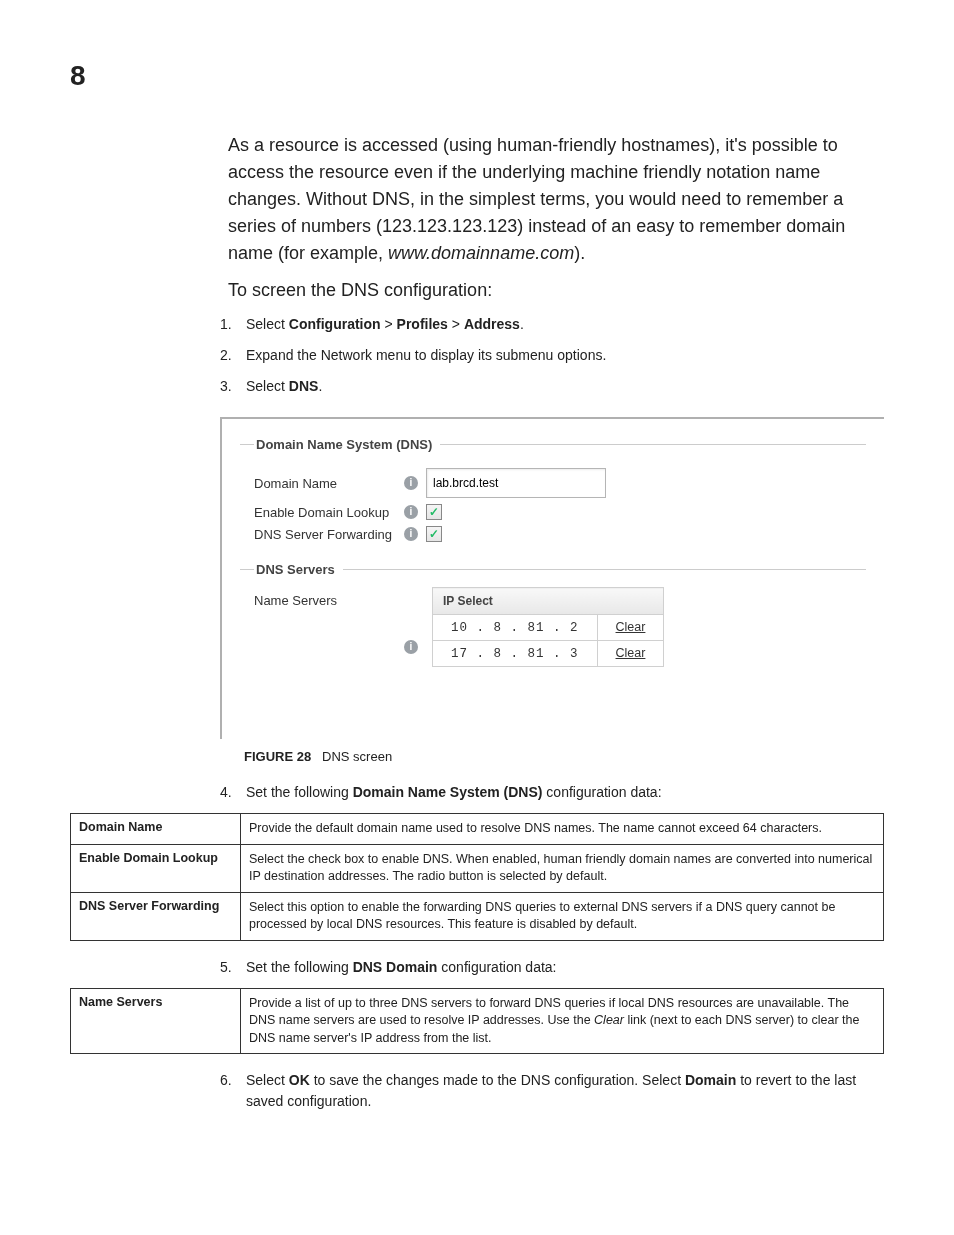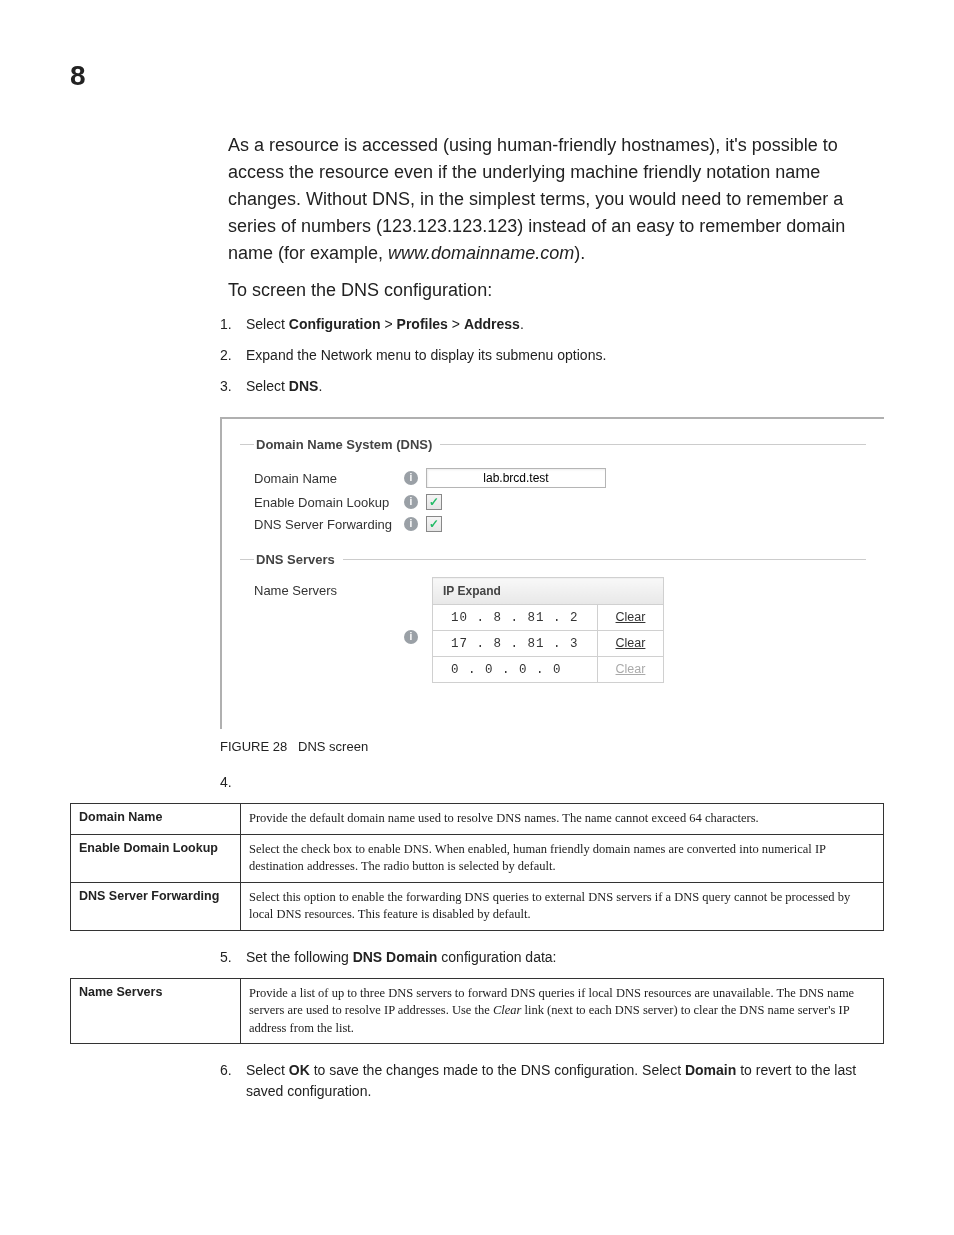--- a/index.html
+++ b/index.html
@@ -76,27 +76,26 @@
     font-size: 10px;
     line-height: 14px;
     text-align: center;
     font-style: normal;
     font-weight: bold;
     display: inline-block;
     margin-right: 8px;
     flex: none;
   }
   input[type="text"].ti {
-    height: 20px;
+    height: 30px;
     border: 1px solid #b5b5b5;
     box-shadow: inset 1px 1px 2px rgba(0,0,0,0.08);
     padding: 8px 6px;
     font-size: 12px;
     width: 180px;
-    text-align: center;
   }
   .cb {
     width: 16px;
     height: 16px;
     border: 1px solid #888;
     background: linear-gradient(#f5f5f5,#e5e5e5);
     display: inline-flex;
     align-items: center;
     justify-content: center;
     color: #2b6;
@@ -146,21 +145,21 @@
     letter-spacing: 0;
     text-decoration: underline;
     color: #333;
     cursor: pointer;
   }
   .clear-link.disabled { color: #aaa; }
   .figcap {
     font-size: 13px;
     margin: 8px 0 18px 0;
   }
-  .figcap .fignum { font-weight: normal; }
+  .figcap .fignum { font-weight: bold; margin-left: 24px; }
   table.desc {
     width: 100%;
     border-collapse: collapse;
     margin: 8px 0 16px 0;
     font-size: 13px;
     margin-left: -150px;
     width: calc(100% + 150px);
   }
   table.desc th {
     text-align: left;
@@ -170,21 +169,20 @@
     padding: 6px 8px;
     width: 170px;
     font-size: 12.5px;
   }
   table.desc td {
     border: 1px solid #333;
     padding: 6px 8px;
     vertical-align: top;
     line-height: 1.4;
     font-size: 12.5px;
-    font-family: Liberation Serif, serif;
   }
   em.it { font-style: italic; }
   b { font-weight: bold; }
 </style>
 </head>
 <body>
 
 <div class="page">
   <div class="chapnum">8</div>
 
@@ -241,46 +239,45 @@
       <fieldset class="fs">
         <legend>DNS Servers</legend>
         <div class="ns-wrap">
           <span class="ns-label">Name Servers</span>
           <span class="ns-info">
               <span class="info-icon">i</span>
             </span>
           <table class="ip">
             <tbody>
                 <tr>
-                  <th colspan="2">IP Expand</th>
+                  <th colspan="2">IP Select</th>
                 </tr>
             <tr>
               <td>10 .  8 . 81 .  2</td>
               <td><span class="clear-link">Clear</span></td>
             </tr>
             <tr>
               <td>17 .  8 . 81 .  3</td>
               <td><span class="clear-link">Clear</span></td>
             </tr>
-            <tr>
-              <td> 0 .  0 .  0 .  0</td>
-              <td><span class="clear-link disabled">Clear</span></td>
-            </tr>
           </tbody>
             </table>
         </div>
       </fieldset>
     </div>
 
     <div class="figcap">
       <span class="fignum">FIGURE 28</span>&nbsp;&nbsp;&nbsp;<span>DNS screen</span>
     </div>
 
     <div class="step">
       <span class="num">4.</span>
+      <span>
+        <span>Set the following </span><b>Domain Name System (DNS)</b><span> configuration data:</span>
+      </span>
     </div>
 
     <table class="desc">
       <tbody>
           <tr>
         <th>Domain Name</th>
         <td>Provide the default domain name used to resolve DNS names. The name cannot exceed 64 characters.</td>
       </tr>
       <tr>
         <th>Enable Domain Lookup</th>

